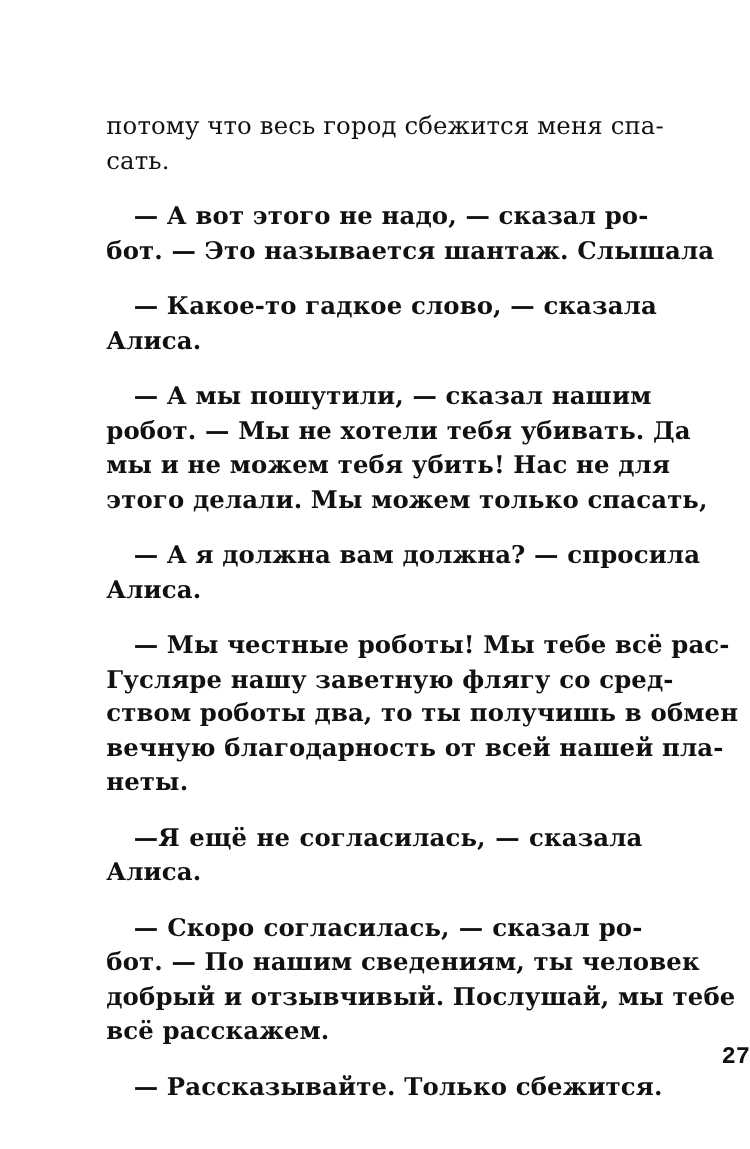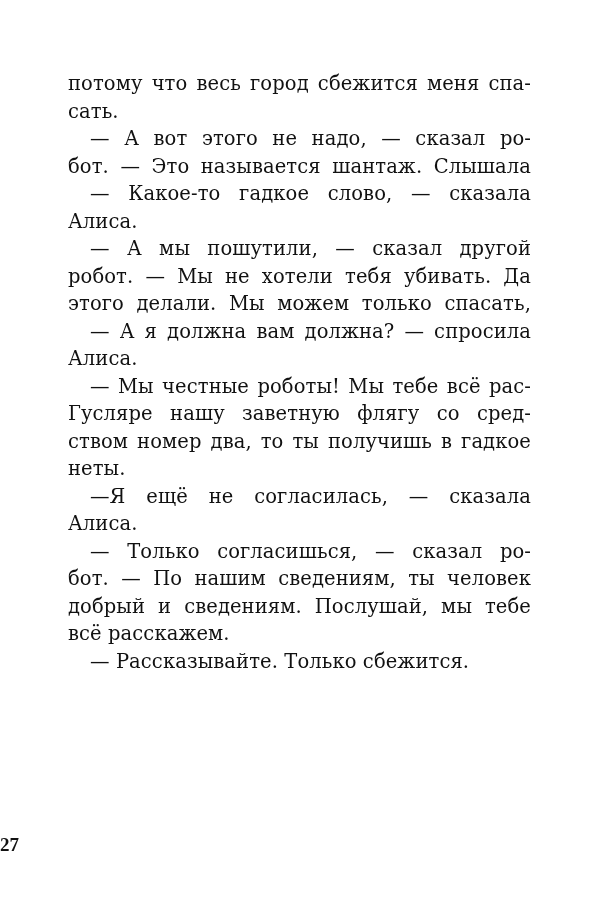--- a/index.html
+++ b/index.html
@@ -9,30 +9,30 @@
       left: 68px;
       top: 70px;
       width: 463px;
       font-family: "DejaVu Serif", "Liberation Serif", serif;
       font-size: 19.5px;
       line-height: 27.5px;
       color: #111111;
       text-align: justify;
       letter-spacing: 0.1px;
     }
-    .para { margin: 0; text-indent: 0; }
-    .para.indent { text-indent: 22px; }
+    .para { margin: 17px; text-indent: 0; }
+    .para.indent { text-indent: 22px; font-weight: bold; }
     .line { display: block; text-align: justify; text-align-last: justify; white-space: nowrap; }
     .line.last { text-align-last: left; }
     .page-number {
       position: absolute;
       left: 0; right: 0;
       top: 834px;
-      text-align: left;
-      font-family: Liberation Serif, serif;
+      text-align: right;
+      font-family: Liberation Mono, monospace;
       font-size: 19px;
       font-weight: bold;
       color: #111111;
     }
   </style>
 </head>
 <body>
 
 <div class="page">
   <p class="para">
@@ -41,42 +41,44 @@
   </p>
   <p class="para indent" style="text-indent: 0px;">
     <span class="line" style="padding-left:22px">— А вот этого не надо, — сказал ро-</span>
     <span class="line">бот. — Это называется шантаж. Слышала</span>
   </p>
   <p class="para indent" style="text-indent: 0px;">
     <span class="line" style="padding-left:22px">— Какое-то гадкое слово, — сказала</span>
     <span class="line last">Алиса.</span>
   </p>
   <p class="para indent" style="text-indent: 0px;">
-    <span class="line" style="padding-left:22px">— А мы пошутили, — сказал другой</span>
+    <span class="line" style="padding-left:22px">— А мы пошутили, — сказал нашим</span>
     <span class="line">робот. — Мы не хотели тебя убивать. Да</span>
+    <span class="line">мы и не можем тебя убить! Нас не для</span>
     <span class="line">этого делали. Мы можем только спасать,</span>
   </p>
   <p class="para indent" style="text-indent: 0px;">
     <span class="line" style="padding-left:22px">— А я должна вам должна? — спросила</span>
     <span class="line last">Алиса.</span>
   </p>
   <p class="para indent" style="text-indent: 0px;">
     <span class="line" style="padding-left:22px">— Мы честные роботы! Мы тебе всё рас-</span>
     <span class="line">Гусляре нашу заветную флягу со сред-</span>
-    <span class="line">ством номер два, то ты получишь в гадкое</span>
+    <span class="line">ством роботы два, то ты получишь в обмен</span>
+    <span class="line">вечную благодарность от всей нашей пла-</span>
     <span class="line last">неты.</span>
   </p>
   <p class="para indent" style="text-indent: 0px;">
     <span class="line" style="padding-left:22px">—Я ещё не согласилась, — сказала</span>
     <span class="line last">Алиса.</span>
   </p>
   <p class="para indent" style="text-indent: 0px;">
-    <span class="line" style="padding-left:22px">— Только согласишься, — сказал ро-</span>
+    <span class="line" style="padding-left:22px">— Скоро согласилась, — сказал ро-</span>
     <span class="line">бот. — По нашим сведениям, ты человек</span>
-    <span class="line">добрый и сведениям. Послушай, мы тебе</span>
+    <span class="line">добрый и отзывчивый. Послушай, мы тебе</span>
     <span class="line last">всё расскажем.</span>
   </p>
   <p class="para indent" style="text-indent: 0px;">
     <span class="line last" style="padding-left:22px">— Рассказывайте. Только сбежится.</span>
   </p>
 </div>
 
 <div class="page-number">27</div>
 
 </body></html>

